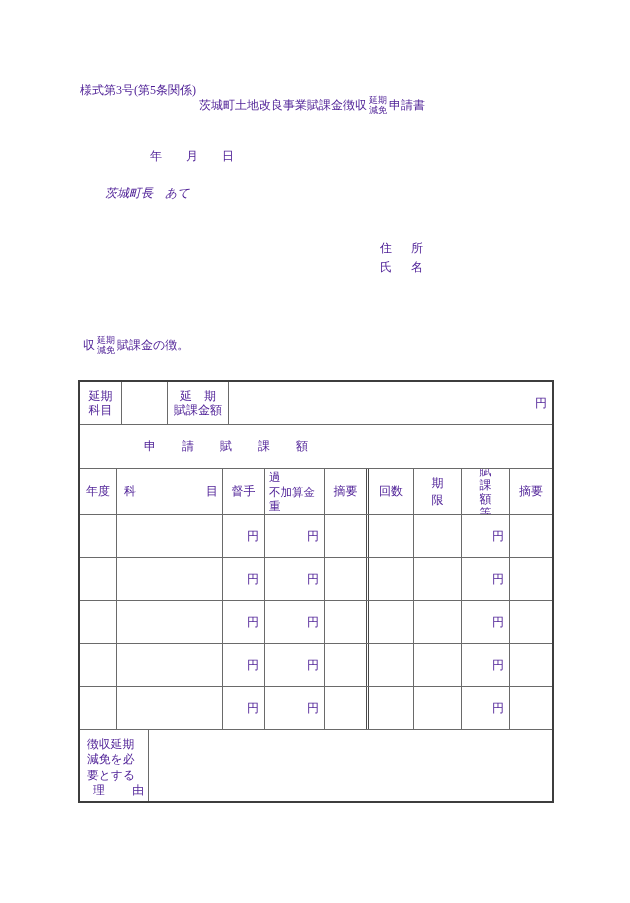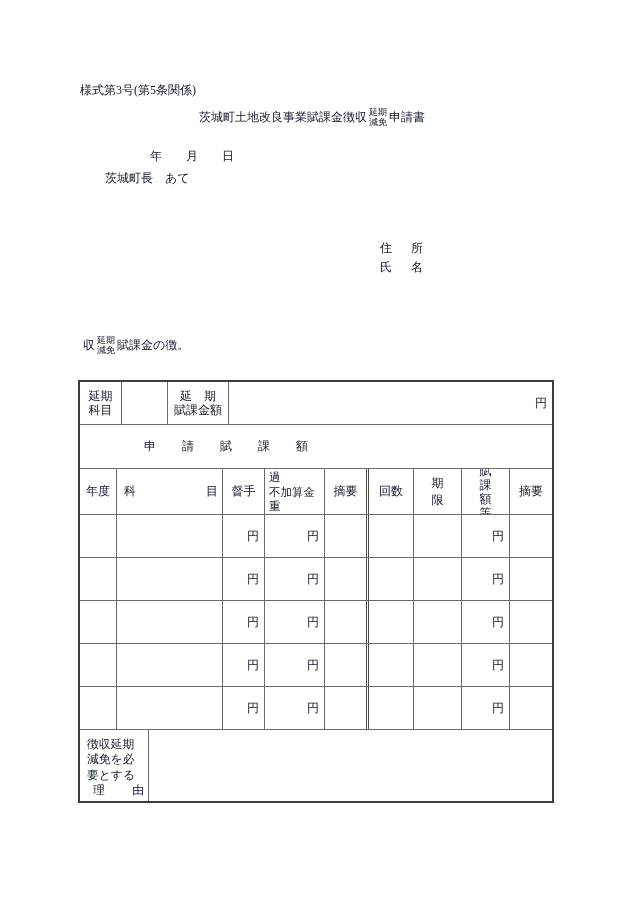--- a/index.html
+++ b/index.html
@@ -1,28 +1,28 @@
 <!DOCTYPE html>
 <html><head>
 <meta charset="utf-8">
 <style>
   html,body { margin:0; padding:0; background:#ffffff; }
   .page {
     position:relative; width:630px; height:903px; background:#ffffff;
-    font-family:"Liberation Serif","DejaVu Serif",serif; color:#0f172a;
+    font-family:"Liberation Serif","DejaVu Serif",serif; color:#4c1d95;
     overflow:hidden;
   }
   .abs { position:absolute; white-space:nowrap; }
   .fs12 { font-size:12px; }
   .form-number { left:80px; top:82px; }
-  .doc-title { left:199px; top:105px; display:flex; align-items:center; height:24px; }
+  .doc-title { left:199px; top:93px; display:flex; align-items:center; height:24px; }
   .stacked { display:inline-flex; flex-direction:column; text-align:center;
              font-size:9px; line-height:10.5px; margin:0 2px; }
   .date-line { left:150px; top:148px; }
-  .addressee { left:105px; top:170px; }
+  .addressee { left:105px; top:185px;font-style:italic; }
   .jlabel { left:380px; width:43px; display:flex; justify-content:space-between; }
   .addr { top:240px; }
   .name { top:259px; }
   .body-l1 { left:83px; top:315px; }
   .body-l2 { left:83px; top:332px; display:flex; align-items:center; height:26px; }
 
   
   .form-table {
     position:absolute; left:78px; top:380px; width:476px;
     border:2px solid #3d3d3d; box-sizing:border-box; background:#fff;

